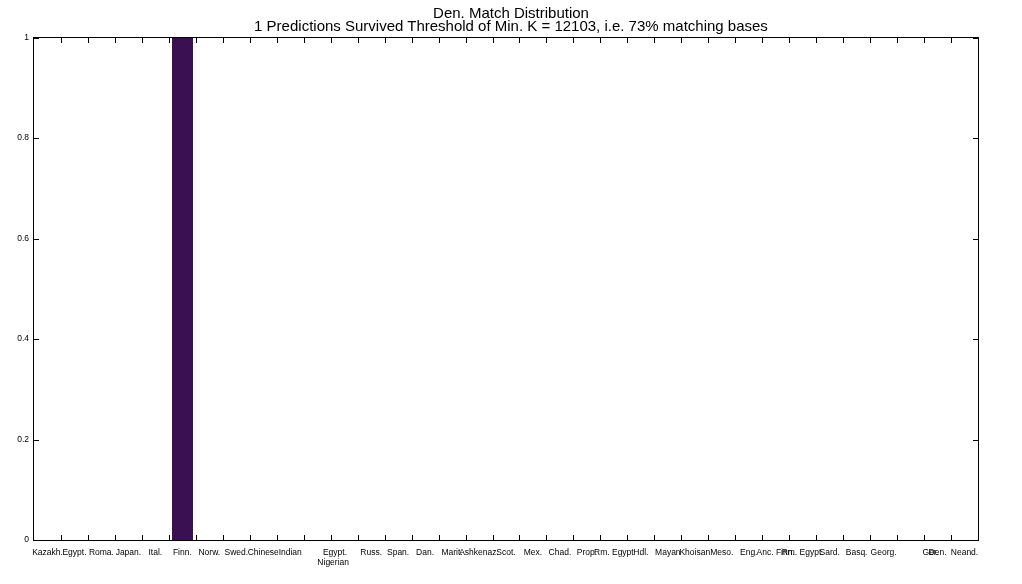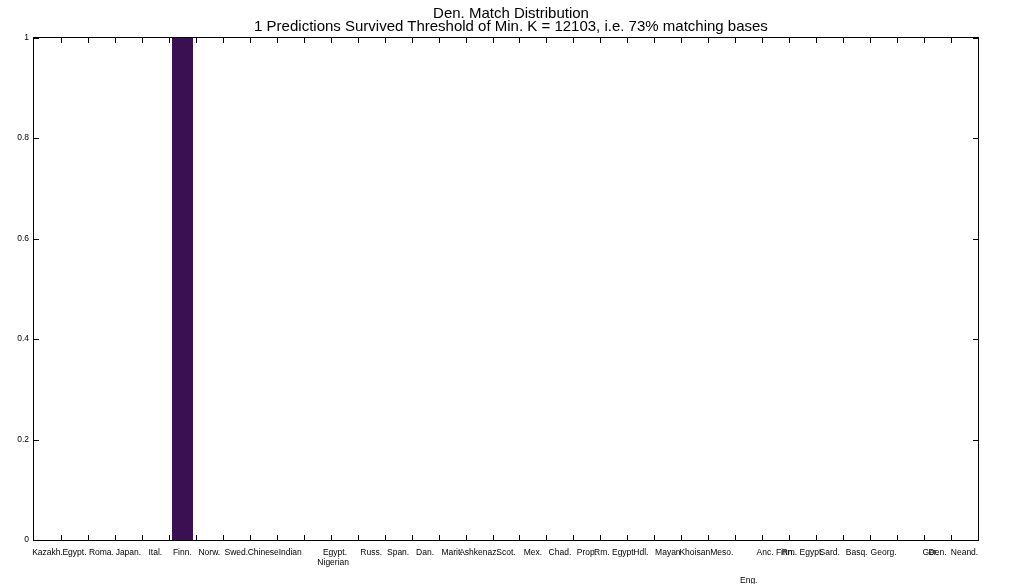--- a/index.html
+++ b/index.html
@@ -227,21 +227,21 @@
     <div class="xlabel" style="left: 479.029px; top: 547px;">Ashkenaz.</div>
     <div class="xlabel" style="left: 506px; top: 547px;">Scot.</div>
     <div class="xlabel" style="left: 532.971px; top: 547px;">Mex.</div>
     <div class="xlabel" style="left: 559.943px; top: 547px;">Chad.</div>
     <div class="xlabel" style="left: 586.914px; top: 547px;">Prop.</div>
     <div class="xlabel" style="left: 613.886px; top: 547px;">Rm. Egypt</div>
     <div class="xlabel" style="left: 640.857px; top: 547px;">Hdl.</div>
     <div class="xlabel" style="left: 667.829px; top: 547px;">Mayan</div>
     <div class="xlabel" style="left: 694.8px; top: 547px;">Khoisan</div>
     <div class="xlabel" style="left: 721.771px; top: 547px;">Meso.</div>
-    <div class="xlabel" style="left: 748.743px; top: 547px; margin-top: 28px;">Eng.</div>
+    <div class="xlabel" style="left: 748.743px; top: 547px;">Eng.</div>
     <div class="xlabel" style="left: 775.714px; top: 547px;">Anc. Finn.</div>
     <div class="xlabel" style="left: 802.686px; top: 547px;">Rm. Egypt.</div>
     <div class="xlabel" style="left: 829.657px; top: 547px;">Sard.</div>
     <div class="xlabel" style="left: 856.629px; top: 547px;">Basq.</div>
     <div class="xlabel" style="left: 883.6px; top: 547px;">Georg.</div>
     <div class="xlabel" style="left: 910.571px; top: 547px; margin-left: 20px;">Ger.</div>
     <div class="xlabel" style="left: 937.543px; top: 547px;">Den.</div>
     <div class="xlabel" style="left: 964.514px; top: 547px;">Neand.</div>
   </div>
 

